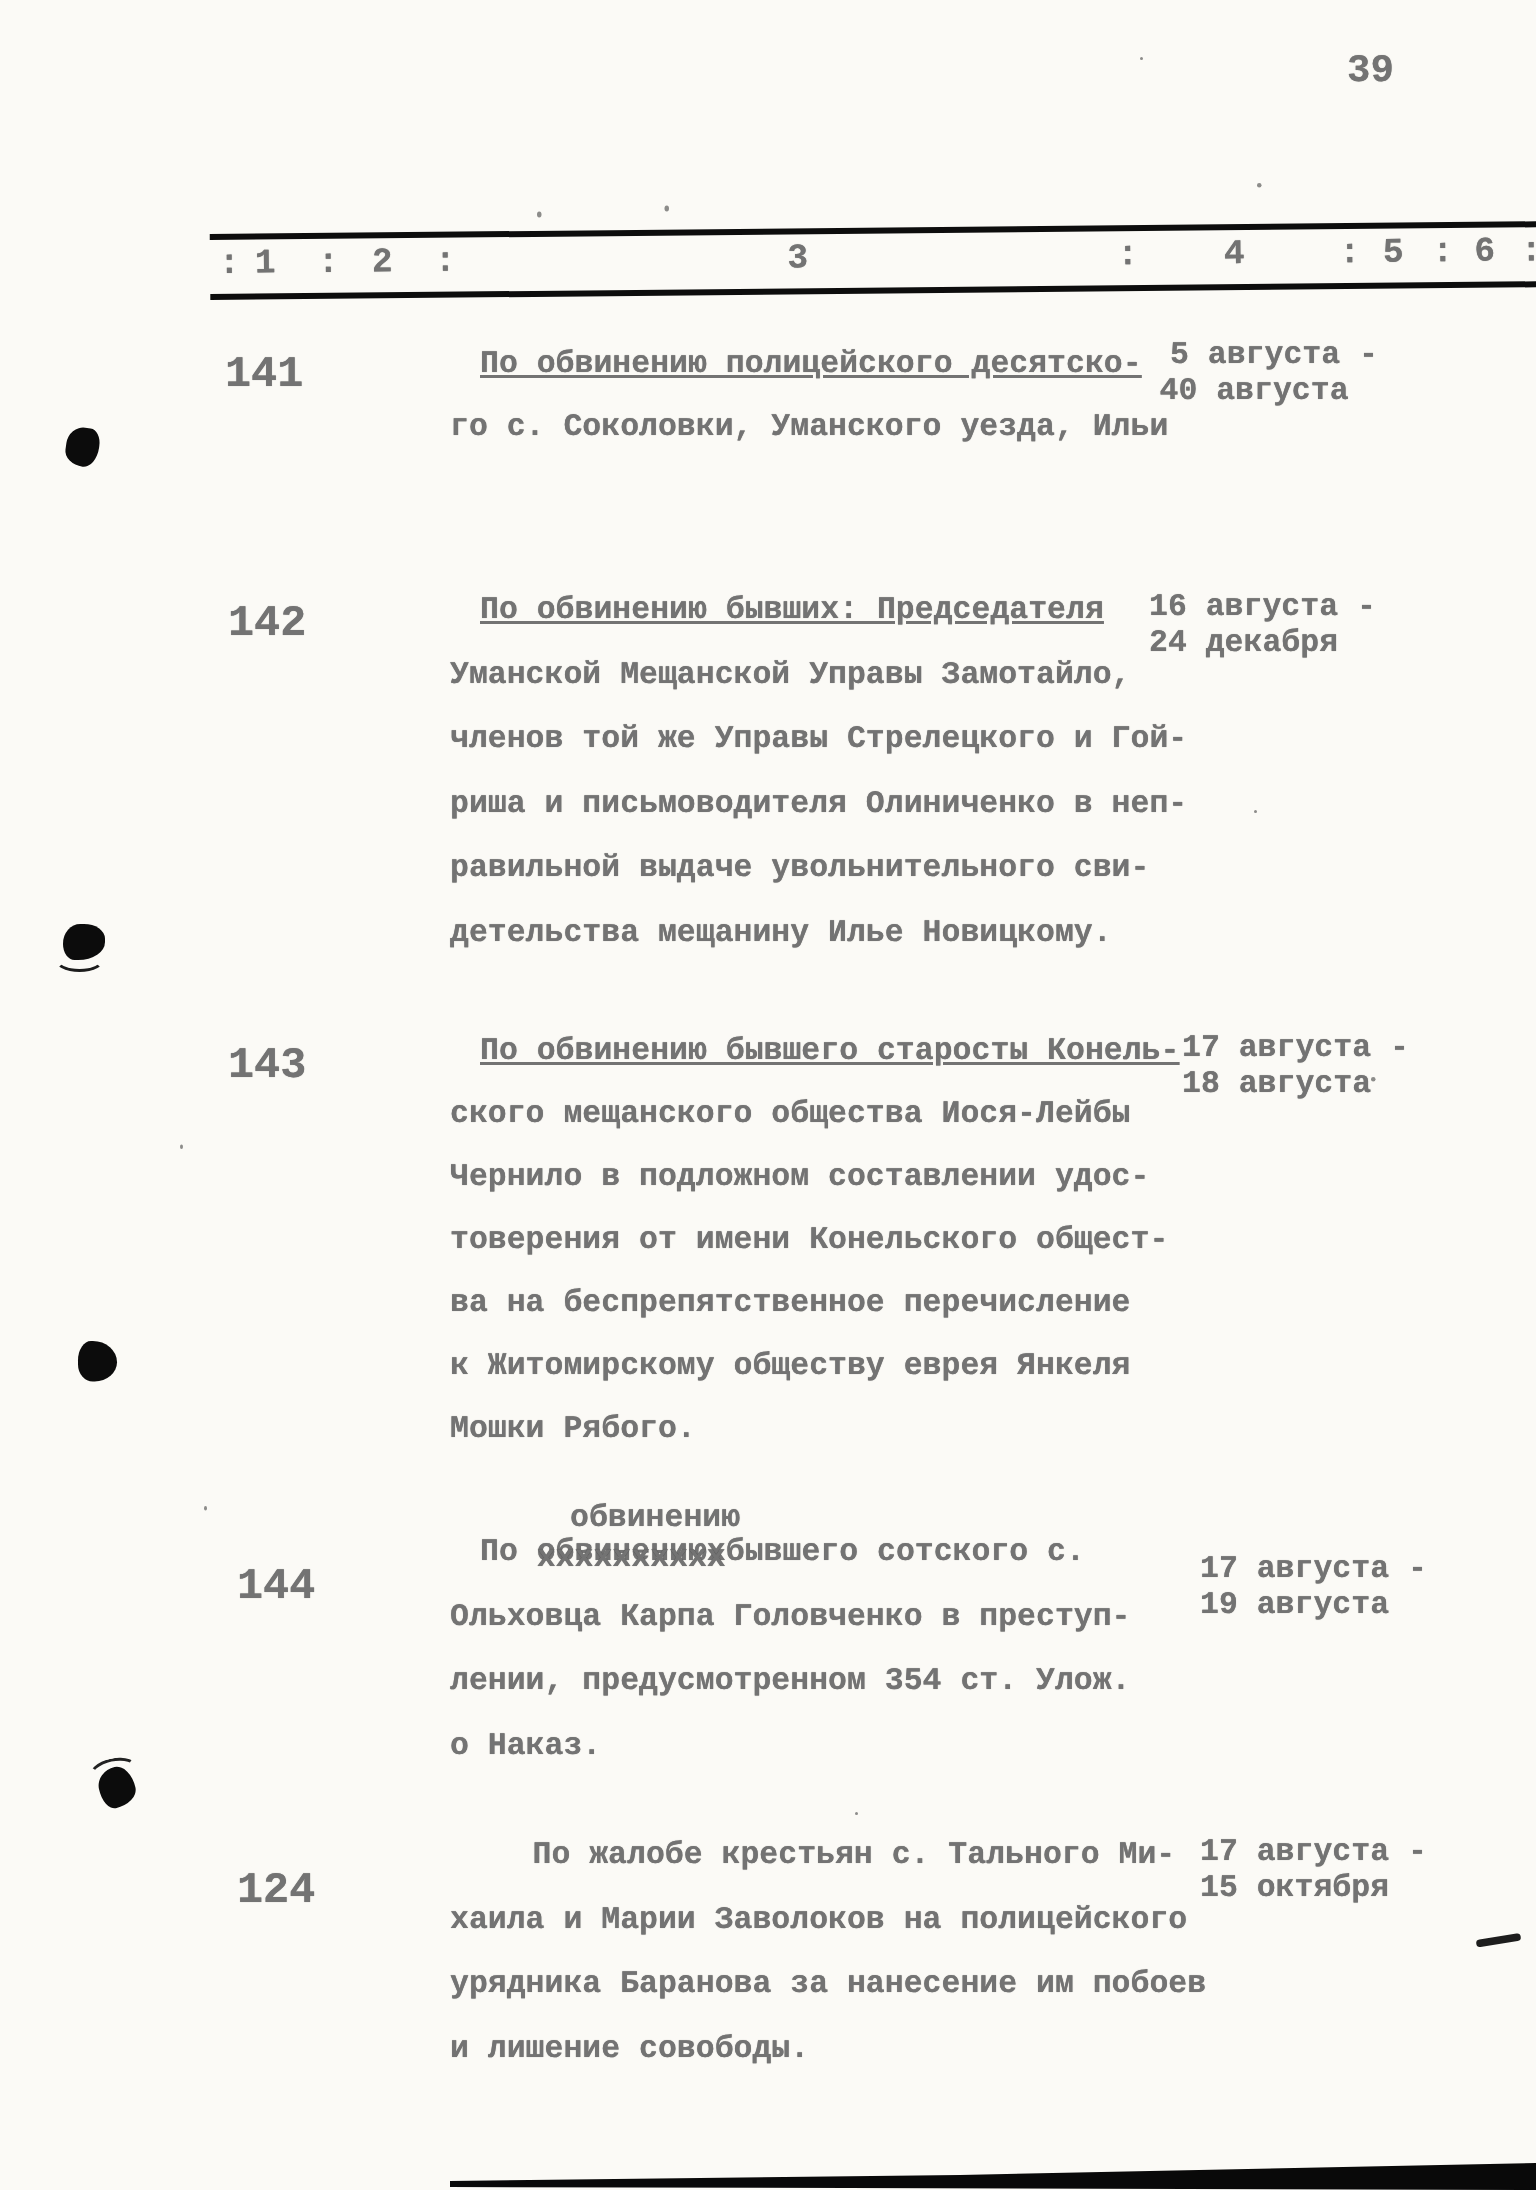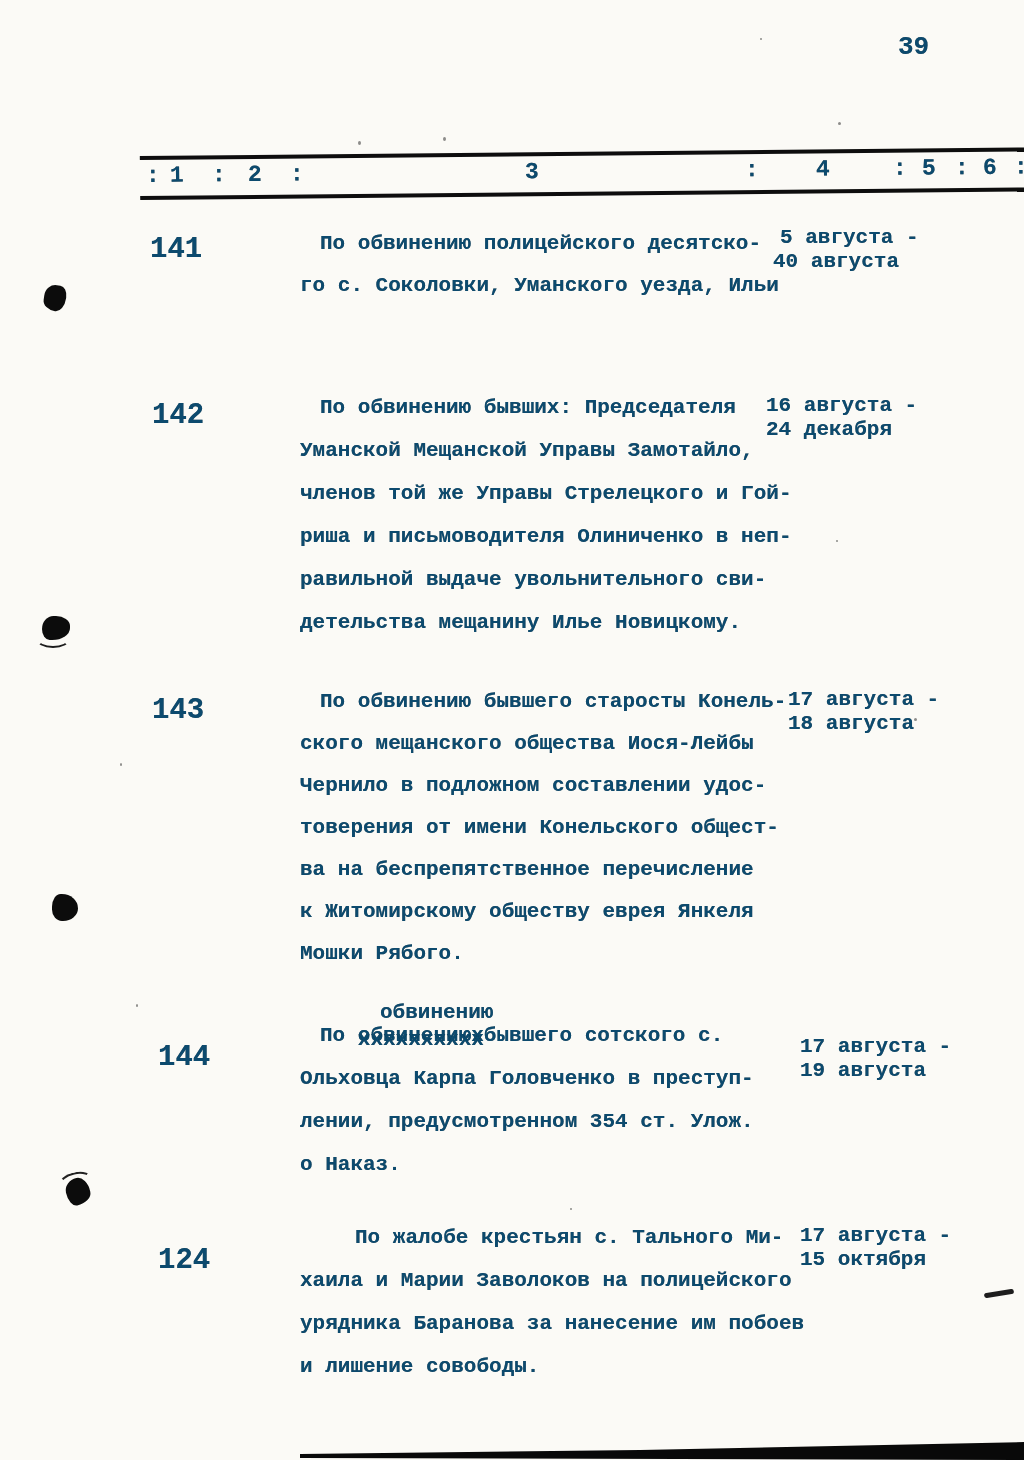--- a/index.html
+++ b/index.html
@@ -4,21 +4,21 @@
 <style>
   html,body { margin:0; padding:0; background:#e8e8e4; }
   .page {
     position:relative;
     width:1024px; height:1460px;
     margin:0 auto;
     background:#fbfaf6;
     overflow:hidden;
     font-family:"Liberation Mono","DejaVu Sans Mono",monospace;
     font-weight:700;
-    color:#0c4a6e;
+    color:#737373;
     text-shadow:0 0 0.5px rgba(20,20,20,.55);
   }
   .page-number { position:absolute; left:898px; top:32px; font-size:26px; }
   
   .header-band {
     position:absolute; left:140px; top:146px; width:900px; height:58px;
     transform:rotate(-0.55deg); transform-origin:0 50%;
   }
   .rule { position:absolute; left:0; right:-12px; height:4px; background:#0d0d0d; }
   .rule-top { top:10px; }
@@ -27,21 +27,21 @@
   .tok.t0{left:6px}  .tok.t1{left:30px} .tok.t2{left:72px} .tok.t3{left:108px}
   .tok.t4{left:150px}.tok.t5{left:385px}.tok.t6{left:605px}.tok.t7{left:676px}
   .tok.t8{left:753px}.tok.t9{left:782px}.tok.t10{left:815px}.tok.t11{left:843px}
   .tok.t12{left:874px}
   
   .num { position:absolute; font-size:29px; white-space:nowrap; }
   .eb  { position:absolute; font-size:21px; white-space:nowrap; }
   .ln  { white-space:pre; }
   .lh42 .ln { height:42px; }
   .lh43 .ln { height:43px; }
-  .ind20 { padding-left:20px; }
+  .ind20 { padding-left:20px;text-decoration:underline; }
   .ind55 { padding-left:55px; }
   .dates { position:absolute; font-size:21px; line-height:24px; white-space:nowrap; }
   .pad7 { padding-left:7px; }
   .n141{left:150px;top:233px} .b141{left:300px;top:232px} .d141{left:773px;top:226px}
   .n142{left:152px;top:399px} .b142{left:300px;top:396px} .d142{left:766px;top:394px}
   .n143{left:152px;top:694px} .b143{left:300px;top:690px} .d143{left:788px;top:688px}
   .n144{left:158px;top:1041px}
   .ins144{position:absolute;left:380px;top:1001px;font-size:21px;white-space:nowrap;}
   .l1-144{position:absolute;left:320px;top:1024px;font-size:21px;white-space:nowrap;}
   .b144{left:300px;top:1067px} .d144{left:800px;top:1035px}

